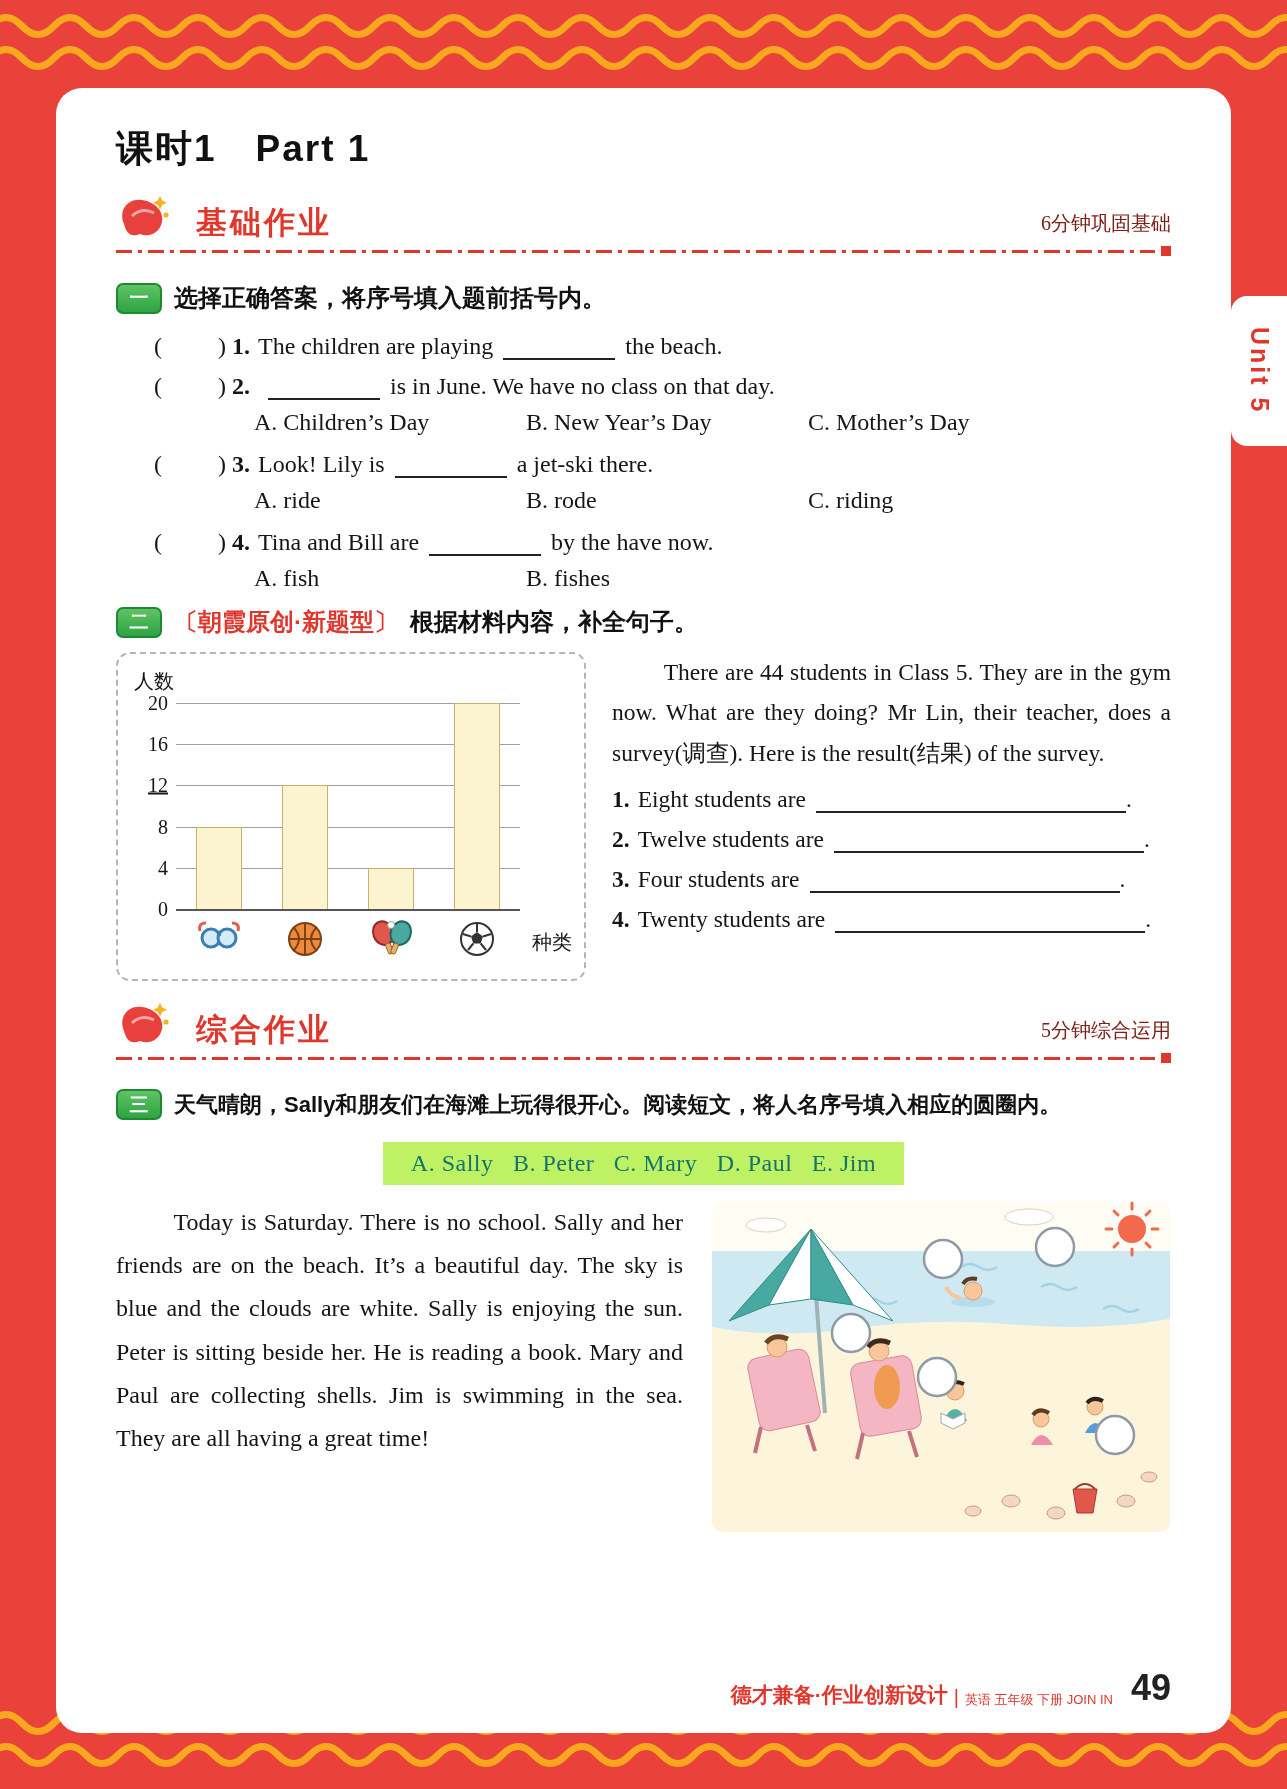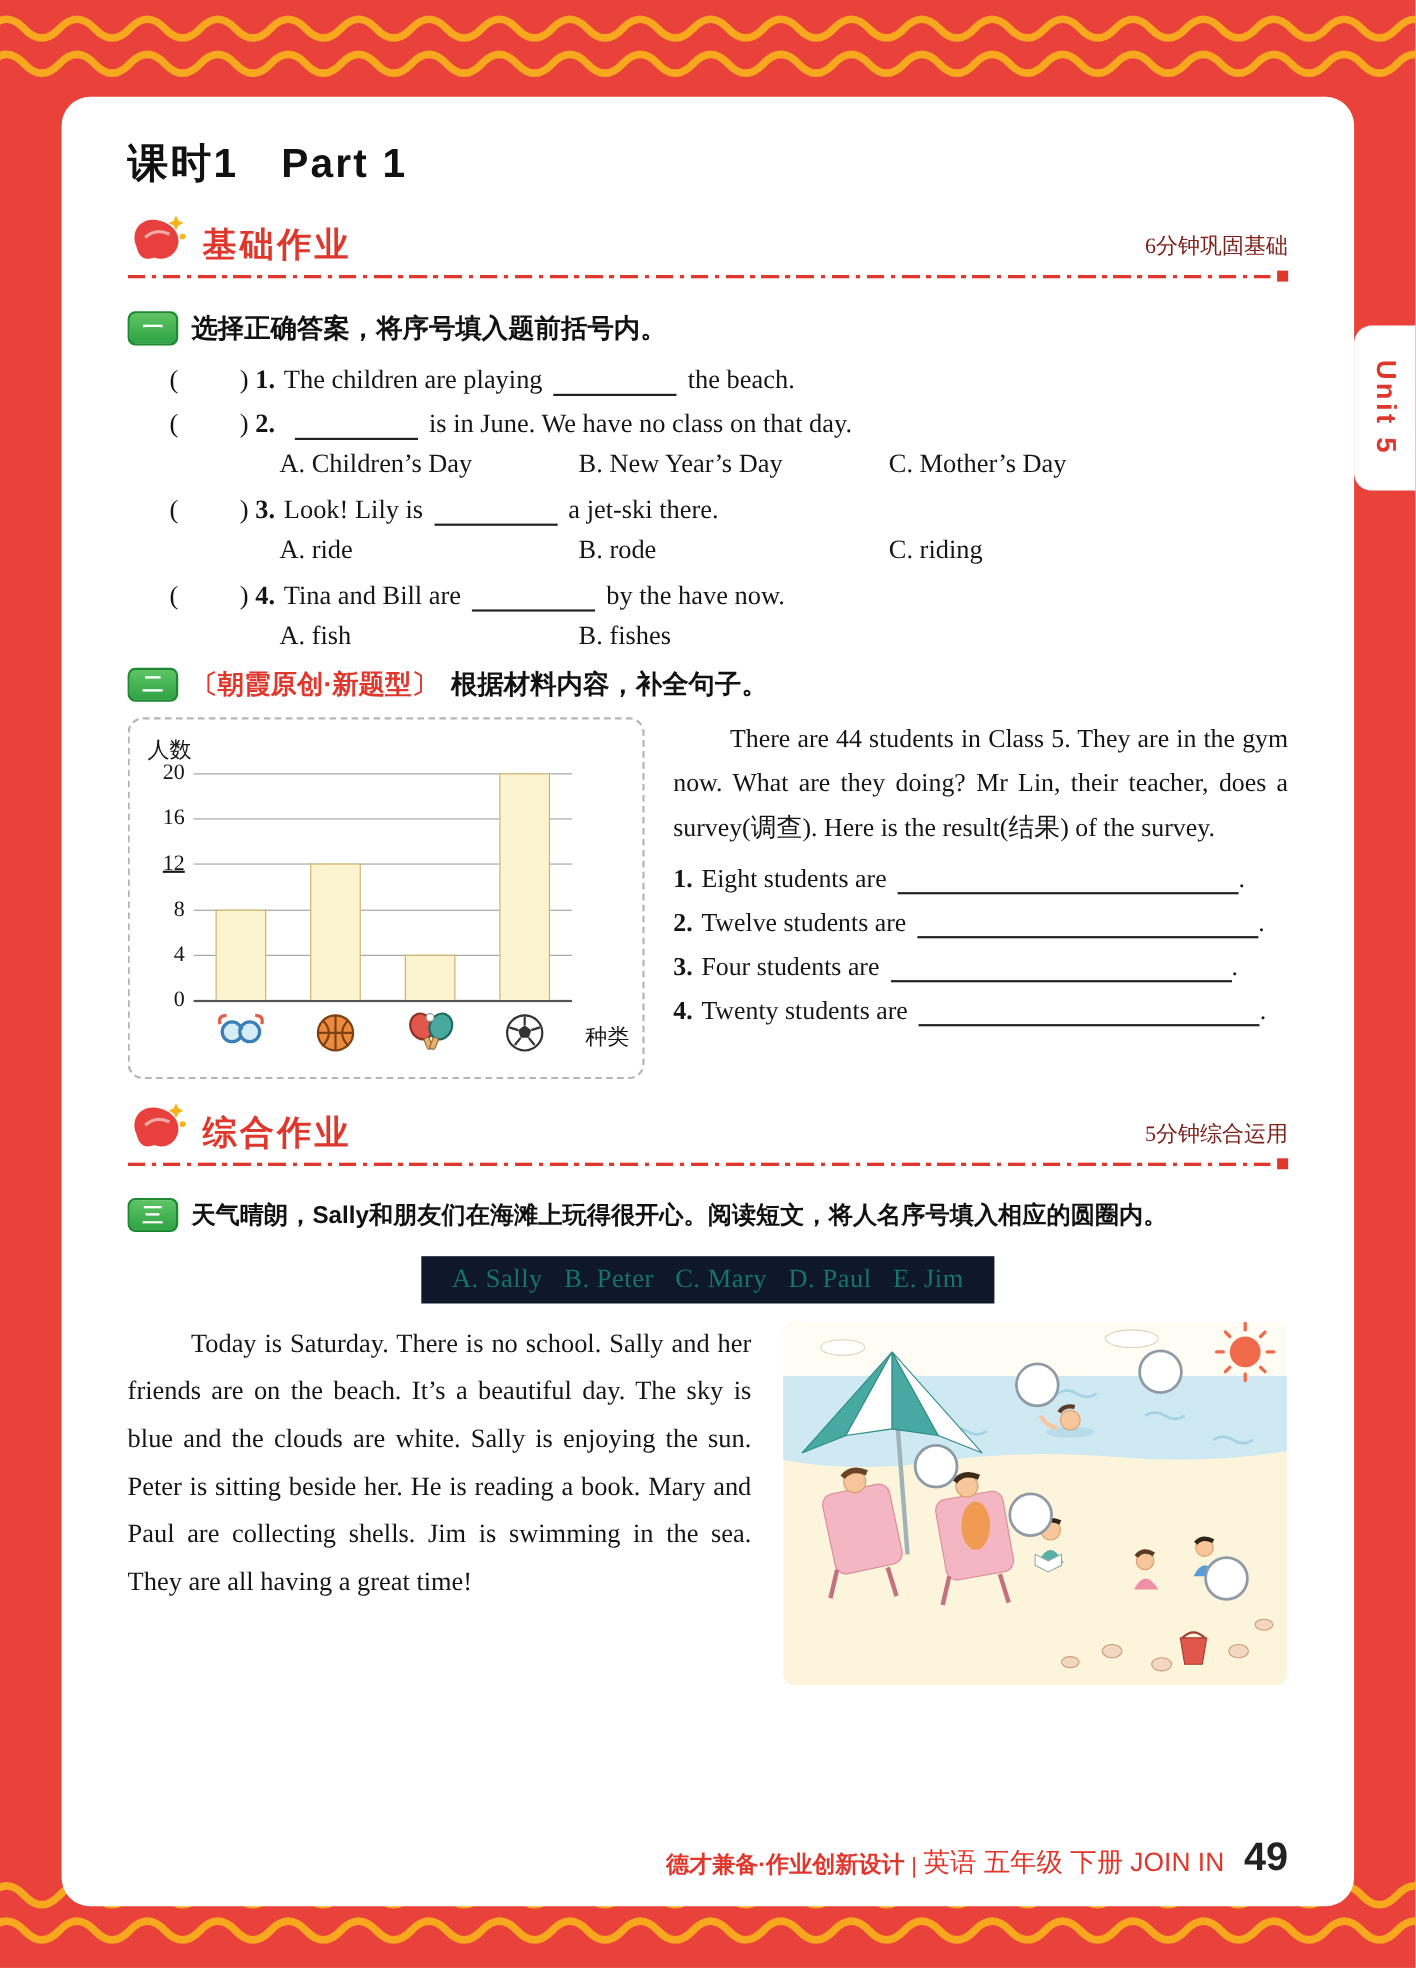--- a/index.html
+++ b/index.html
@@ -14,21 +14,21 @@
             border-radius:16px 0 0 16px;display:flex;align-items:center;justify-content:center;z-index:3}
   .unit-tab span{writing-mode:vertical-rl;font-family:"Liberation Sans",sans-serif;font-weight:bold;
                  font-size:25px;color:#e0372d;letter-spacing:3px}
 
   .card{position:absolute;left:56px;right:56px;top:88px;bottom:56px;background:#fff;border-radius:26px;
         padding:30px 60px 24px;display:flex;flex-direction:column;overflow:hidden}
 
   .title{font-family:"Liberation Sans",sans-serif;font-weight:bold;font-size:37px;text-align:left;
          margin-top:6px;letter-spacing:2px;color:#111}
 
-  .sec-header{display:flex;align-items:flex-end;gap:14px;margin-top:20px}
+  .sec-header{display:flex;align-items:flex-end;gap:26px;margin-top:20px}
   .horn{flex:none;line-height:0}
   .sec-title{font-family:"Liberation Sans",sans-serif;font-weight:bold;font-size:31px;color:#e0372d;
              letter-spacing:3px;line-height:1.1}
   .sec-note{margin-left:auto;font-size:20px;color:#7c2018;padding-bottom:3px}
   .dashline{display:flex;align-items:center;margin:6px 0 14px}
   .dash{flex:1;height:3px;
         background:repeating-linear-gradient(90deg,#e0372d 0 16px,transparent 16px 22px,#e0372d 22px 26px,transparent 26px 32px)}
   .sq{width:10px;height:10px;background:#e0372d;margin-left:6px;flex:none}
 
   .task-line{display:flex;align-items:center;gap:12px;font-family:"Liberation Sans",sans-serif;
@@ -61,32 +61,32 @@
   #chart-icons{position:relative;height:50px;margin-left:44px;margin-top:6px}
   .cat-icon{position:absolute;transform:translateX(-50%);top:2px;line-height:0}
   .xlabel{position:absolute;left:calc(100% + 12px);top:12px;font-size:20px;white-space:nowrap}
 
   .t2-right{flex:1;font-size:23.5px}
   .passage{text-align:justify;text-indent:2.2em;line-height:1.72}
   .fill-item{margin-top:13px;display:flex;align-items:baseline}
   .fill-item b{margin-right:8px}
   .blank-long{flex:1;max-width:310px;border-bottom:2px solid #222;height:24px;margin-left:10px;align-self:flex-end}
 
-  .names-box{background:#0f172a;width:fit-content;margin:16px auto 4px;padding:8px 28px;
+  .names-box{background:#bef264;width:fit-content;margin:16px auto 4px;padding:8px 28px;
              font-size:24px;color:#15756a;white-space:pre;letter-spacing:0.5px}
 
   .t3-flex{display:flex;gap:28px;margin-top:12px;align-items:flex-start}
   .reading{flex:1;font-size:24px;line-height:1.8;text-align:justify;text-indent:2.4em}
   .beach{width:460px;flex:none;line-height:0}
 
   .footer{margin-top:auto;display:flex;align-items:flex-end;justify-content:flex-end;gap:6px;
           font-family:"Liberation Sans",sans-serif;padding-top:10px}
   .f-brand{color:#e0372d;font-weight:bold;font-size:21px}
   .f-sep{color:#e0372d;font-size:20px}
-  .f-meta{color:#e0372d;font-size:24px}
+  .f-meta{color:#e0372d;font-size:13px}
   .pagenum{font-size:36px;font-weight:bold;color:#222;margin-left:12px}
 </style>
 </head>
 <body>
 
 <div class="page">
 
   <svg id="wave-top" class="wave">
       <path d="M-10 22 q 16 -17 32 0 q 16 17 32 0 q 16 -17 32 0 q 16 17 32 0 q 16 -17 32 0 q 16 17 32 0 q 16 -17 32 0 q 16 17 32 0 q 16 -17 32 0 q 16 17 32 0 q 16 -17 32 0 q 16 17 32 0 q 16 -17 32 0 q 16 17 32 0 q 16 -17 32 0 q 16 17 32 0 q 16 -17 32 0 q 16 17 32 0 q 16 -17 32 0 q 16 17 32 0 q 16 -17 32 0 q 16 17 32 0 q 16 -17 32 0 q 16 17 32 0 q 16 -17 32 0 q 16 17 32 0 q 16 -17 32 0 q 16 17 32 0 q 16 -17 32 0 q 16 17 32 0 q 16 -17 32 0 q 16 17 32 0 q 16 -17 32 0 q 16 17 32 0 q 16 -17 32 0 q 16 17 32 0 q 16 -17 32 0 q 16 17 32 0 q 16 -17 32 0 q 16 17 32 0 q 16 -17 32 0 q 16 17 32 0 q 16 -17 32 0 q 16 17 32 0" fill="none" stroke="#f8a81e" stroke-width="7"></path>
       <path d="M-10 54 q 16 -17 32 0 q 16 17 32 0 q 16 -17 32 0 q 16 17 32 0 q 16 -17 32 0 q 16 17 32 0 q 16 -17 32 0 q 16 17 32 0 q 16 -17 32 0 q 16 17 32 0 q 16 -17 32 0 q 16 17 32 0 q 16 -17 32 0 q 16 17 32 0 q 16 -17 32 0 q 16 17 32 0 q 16 -17 32 0 q 16 17 32 0 q 16 -17 32 0 q 16 17 32 0 q 16 -17 32 0 q 16 17 32 0 q 16 -17 32 0 q 16 17 32 0 q 16 -17 32 0 q 16 17 32 0 q 16 -17 32 0 q 16 17 32 0 q 16 -17 32 0 q 16 17 32 0 q 16 -17 32 0 q 16 17 32 0 q 16 -17 32 0 q 16 17 32 0 q 16 -17 32 0 q 16 17 32 0 q 16 -17 32 0 q 16 17 32 0 q 16 -17 32 0 q 16 17 32 0 q 16 -17 32 0 q 16 17 32 0 q 16 -17 32 0 q 16 17 32 0" fill="none" stroke="#f8a81e" stroke-width="7"></path>

